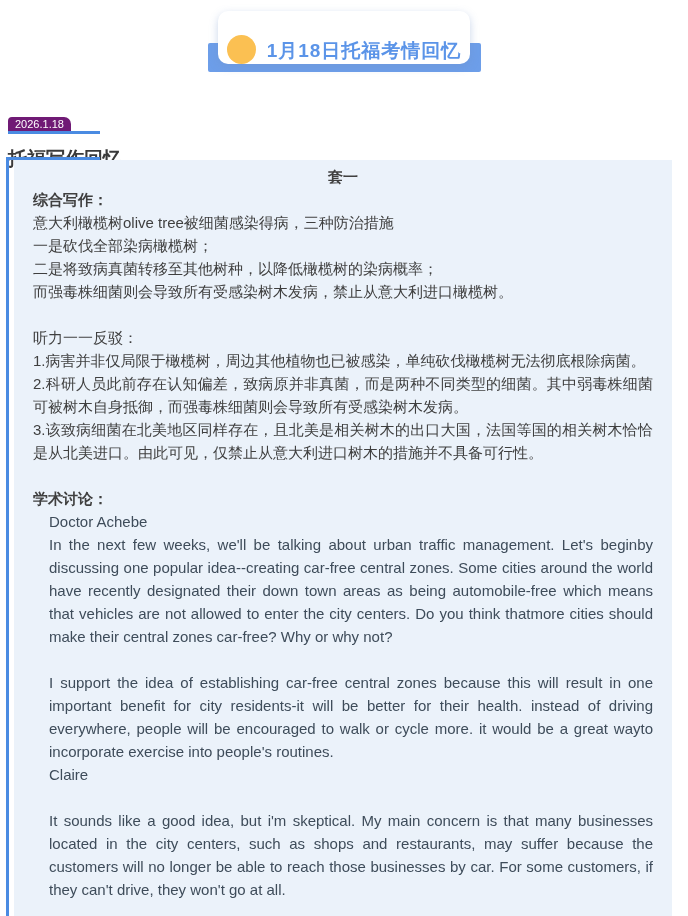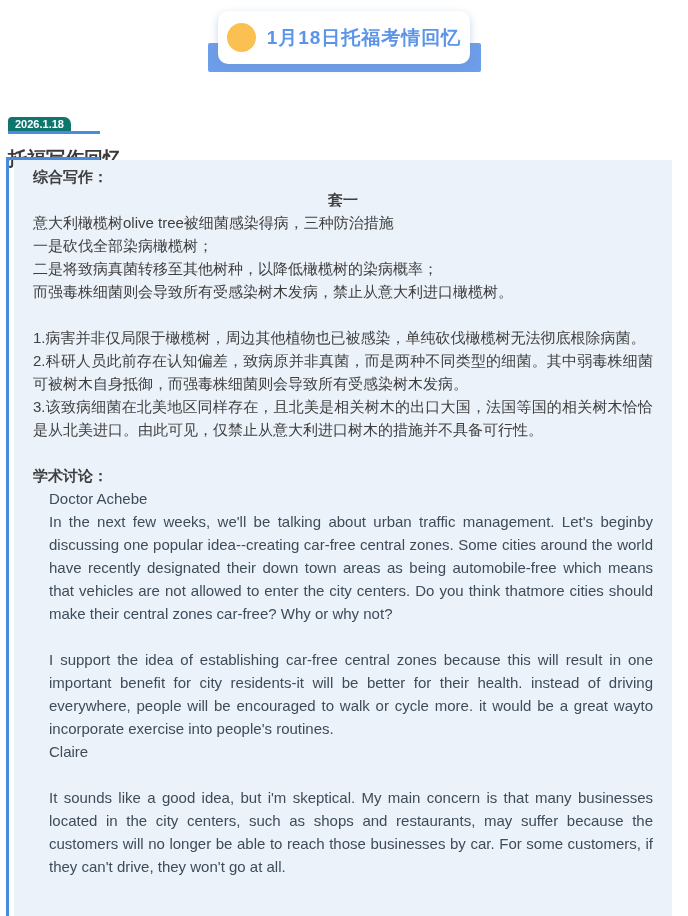--- a/index.html
+++ b/index.html
@@ -22,21 +22,21 @@
     border-radius: 2px;
   }
   .badge-card {
     position: absolute;
     left: 218px; top: 11px;
     width: 252px; height: 53px;
     background: #ffffff;
     border-radius: 10px;
     box-shadow: 0 3px 9px rgba(110, 145, 200, 0.38);
     display: flex;
-    align-items: center;
+    align-items: flex-end;
     justify-content: center;
     gap: 11px;
   }
   .circle-icon {
     width: 29px; height: 29px;
     border-radius: 50%;
     background: #fbc052;
     flex: 0 0 auto;
   }
   .badge-title {
@@ -46,24 +46,24 @@
     letter-spacing: 1px;
     white-space: nowrap;
   }
 
   
   .date-tag {
     position: absolute;
     left: 8px; top: 117px;
     height: 14px;
     padding: 0 7px;
-    background: #0f766e;
+    background: #701a75;
     color: #ffffff;
     font-size: 11px;
-    font-weight: bold;
+    font-weight: normal;
     line-height: 14px;
     border-radius: 4px 7px 0 0;
   }
   .rule-top {
     position: absolute;
     left: 8px; top: 131px;
     width: 92px; height: 3px;
     background: #4a8be2;
   }
   .article-title {
@@ -122,27 +122,28 @@
     <span class="badge-title">1月18日托福考情回忆</span>
   </div>
 
   <div class="date-tag">2026.1.18</div>
   <div class="rule-top"></div>
   <h2 class="article-title">托福写作回忆</h2>
   <div class="rule-bottom"></div>
   <div class="left-rule"></div>
 
   <div class="panel" id="content-panel">
+      <p class="blk center-bold">套一</p>
       <p class="blk bold">综合写作：</p>
-      <p class="blk center-bold">套一</p>
       <p class="blk cn">意大利橄榄树olive tree被细菌感染得病，三种防治措施</p>
       <p class="blk cn">一是砍伐全部染病橄榄树；</p>
       <p class="blk cn">二是将致病真菌转移至其他树种，以降低橄榄树的染病概率；</p>
       <p class="blk cn">而强毒株细菌则会导致所有受感染树木发病，禁止从意大利进口橄榄树。</p>
       <p class="blk blank">&nbsp;</p>
+      <p class="blk cn">听力一一反驳：</p>
       <p class="blk cn">1.病害并非仅局限于橄榄树，周边其他植物也已被感染，单纯砍伐橄榄树无法彻底根除病菌。</p>
       <p class="blk cn">2.科研人员此前存在认知偏差，致病原并非真菌，而是两种不同类型的细菌。其中弱毒株细菌可被树木自身抵御，而强毒株细菌则会导致所有受感染树木发病。</p>
       <p class="blk cn">3.该致病细菌在北美地区同样存在，且北美是相关树木的出口大国，法国等国的相关树木恰恰是从北美进口。由此可见，仅禁止从意大利进口树木的措施并不具备可行性。</p>
       <p class="blk blank">&nbsp;</p>
       <p class="blk bold">学术讨论：</p>
       <p class="blk en">Doctor Achebe</p>
       <p class="blk en">In the next few weeks, we'll be talking about urban traffic management. Let's beginby discussing one popular idea--creating car-free central zones. Some cities around the world have recently designated their down town areas as being automobile-free which means that vehicles are not allowed to enter the city centers. Do you think thatmore cities should make their central zones car-free? Why or why not?</p>
       <p class="blk blank">&nbsp;</p>
       <p class="blk en">I support the idea of establishing car-free central zones because this will result in one important benefit for city residents-it will be better for their health. instead of driving everywhere, people will be encouraged to walk or cycle more. it would be a great wayto incorporate exercise into people's routines.</p>
       <p class="blk en">Claire</p>

